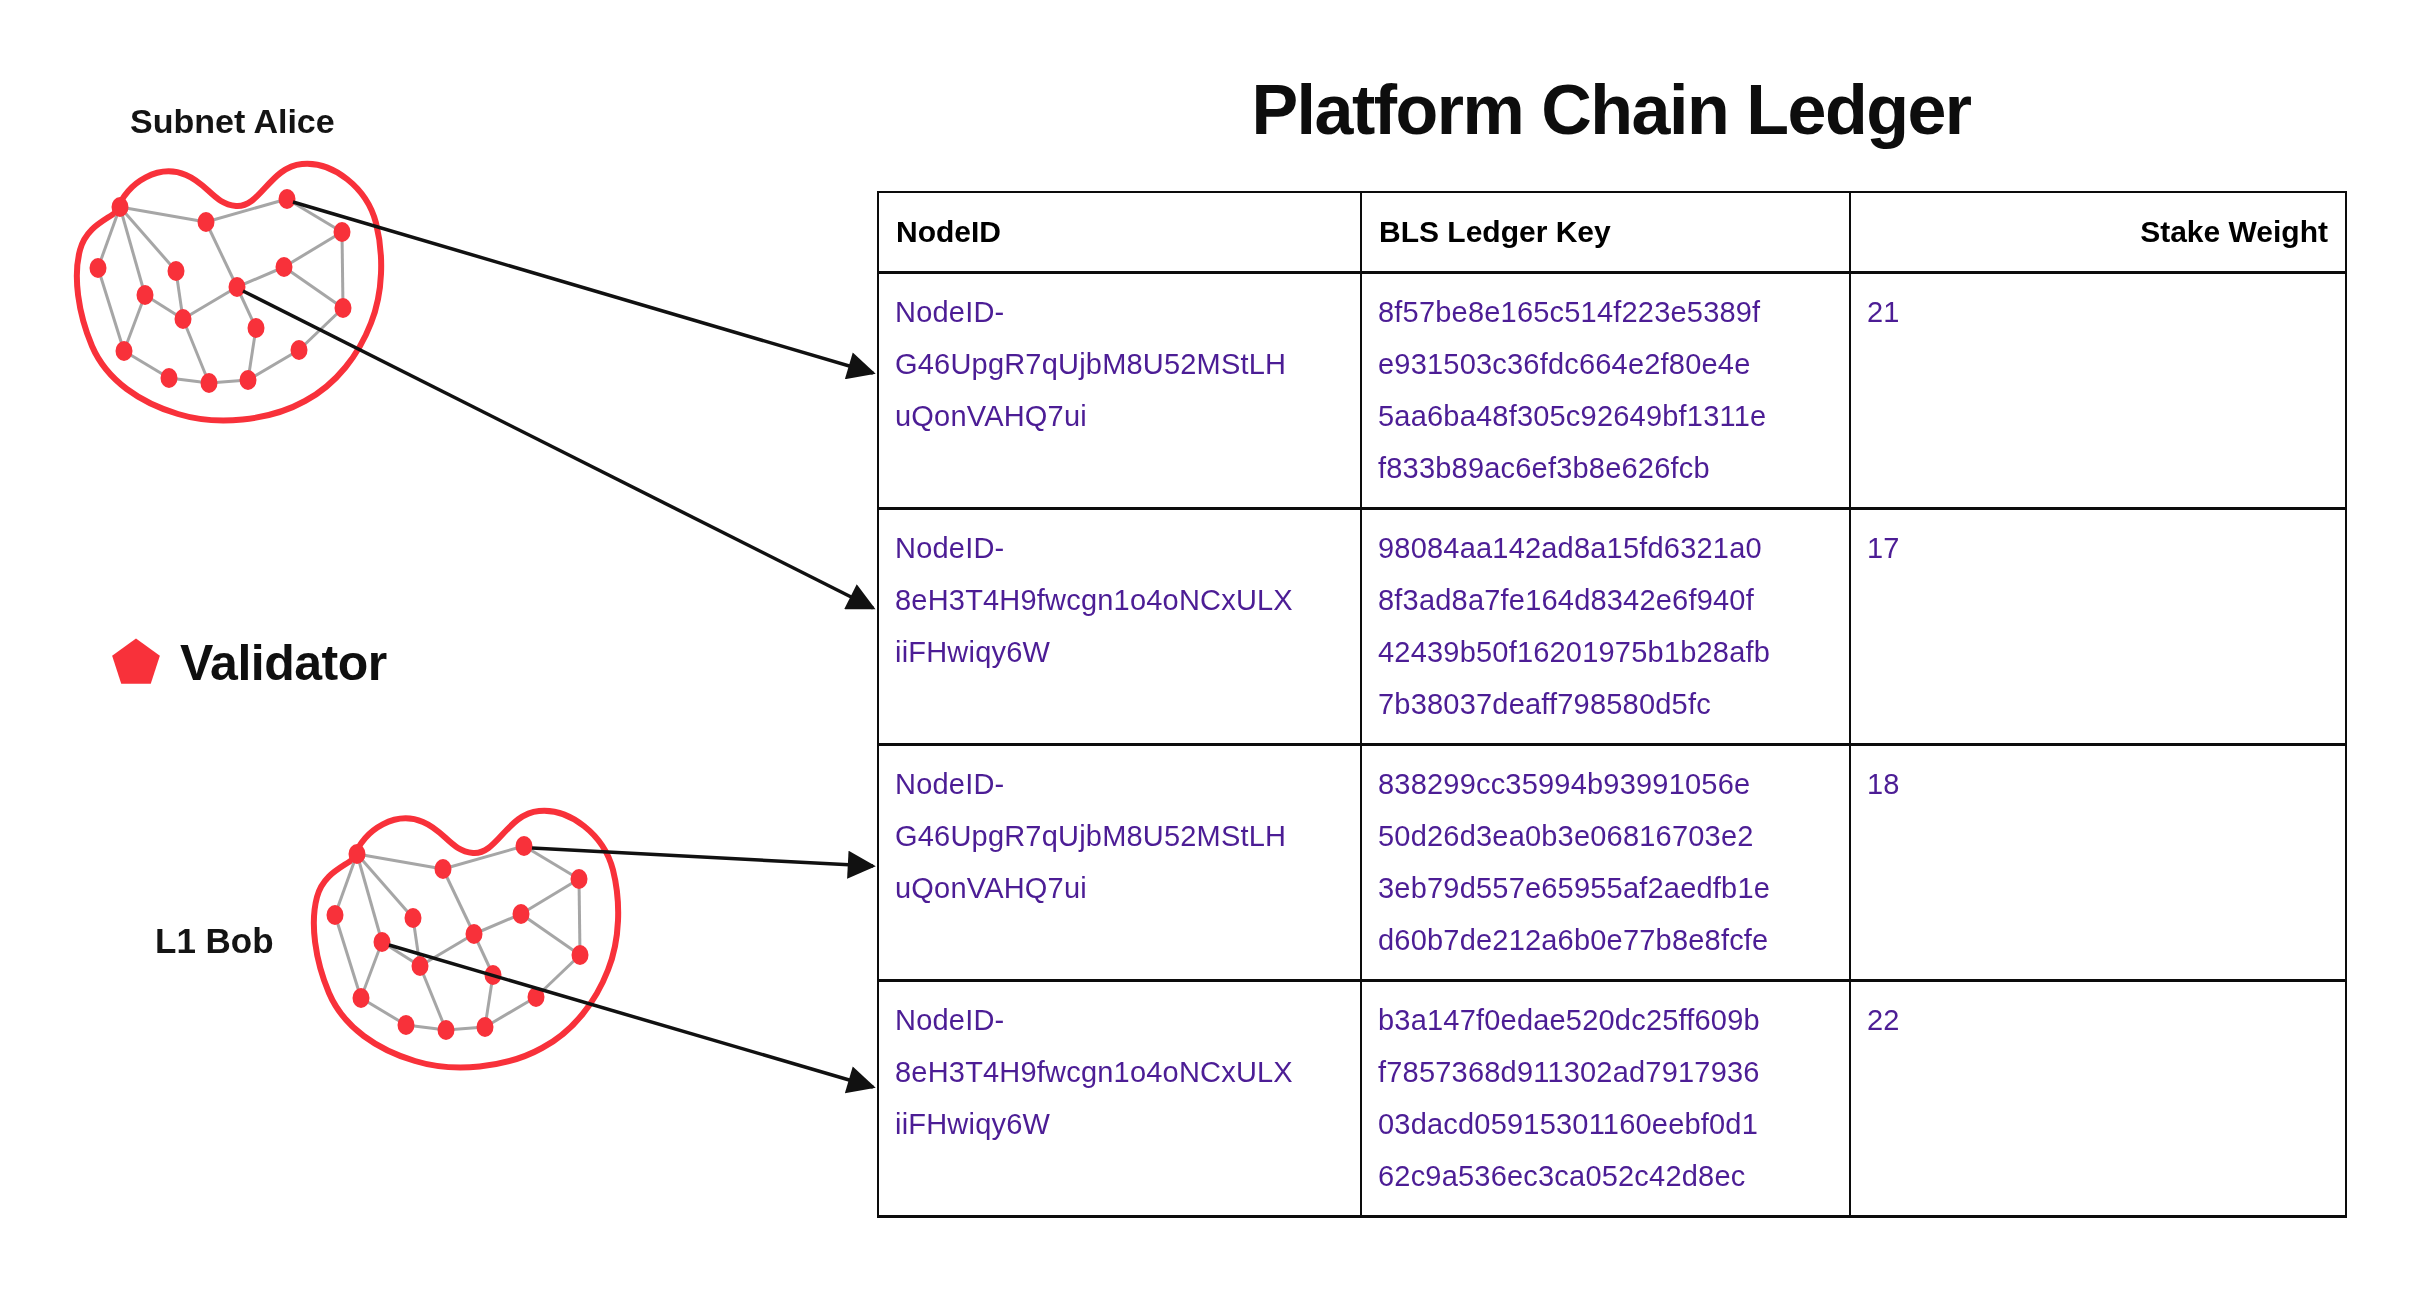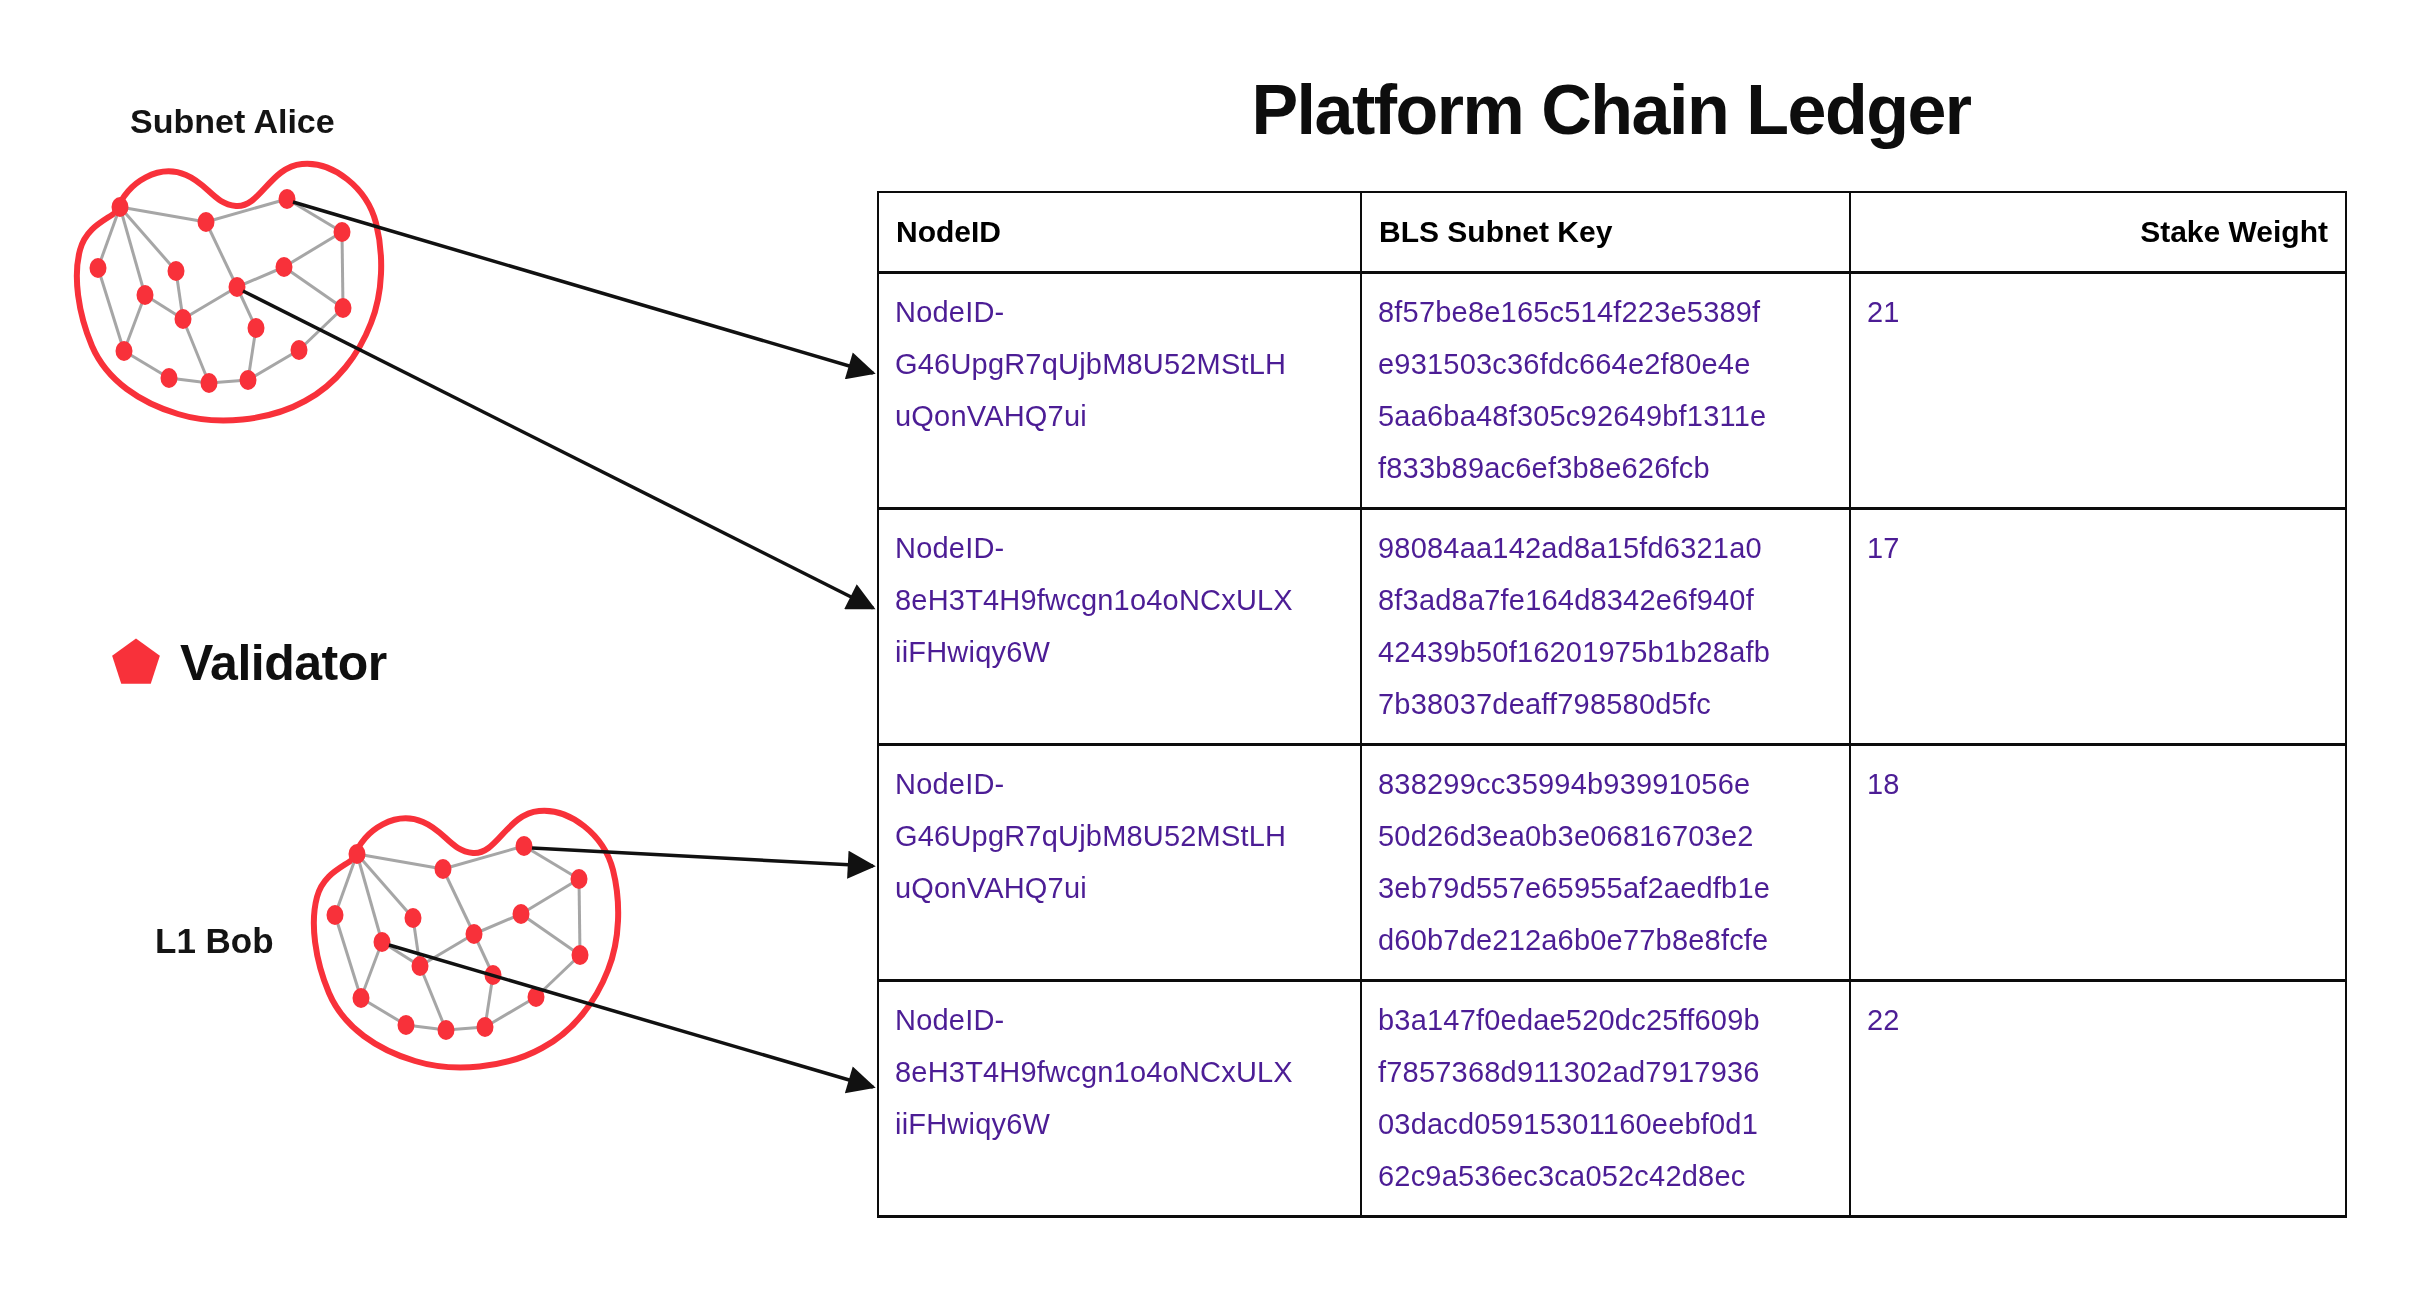--- a/index.html
+++ b/index.html
@@ -159,21 +159,21 @@
 
   <table class="ledger">
     <colgroup>
       <col style="width:483px">
         <col style="width:489px">
         <col style="width:496px">
     </colgroup>
     <thead>
       <tr>
           <th>NodeID</th>
-          <th>BLS Subnet Key</th>
+          <th>BLS Ledger Key</th>
           <th class="center">Stake Weight</th>
         </tr>
     </thead>
     <tbody>
         <tr>
           <td>NodeID-
 G46UpgR7qUjbM8U52MStLH
 uQonVAHQ7ui</td>
           <td>8f57be8e165c514f223e5389f
 e931503c36fdc664e2f80e4e

